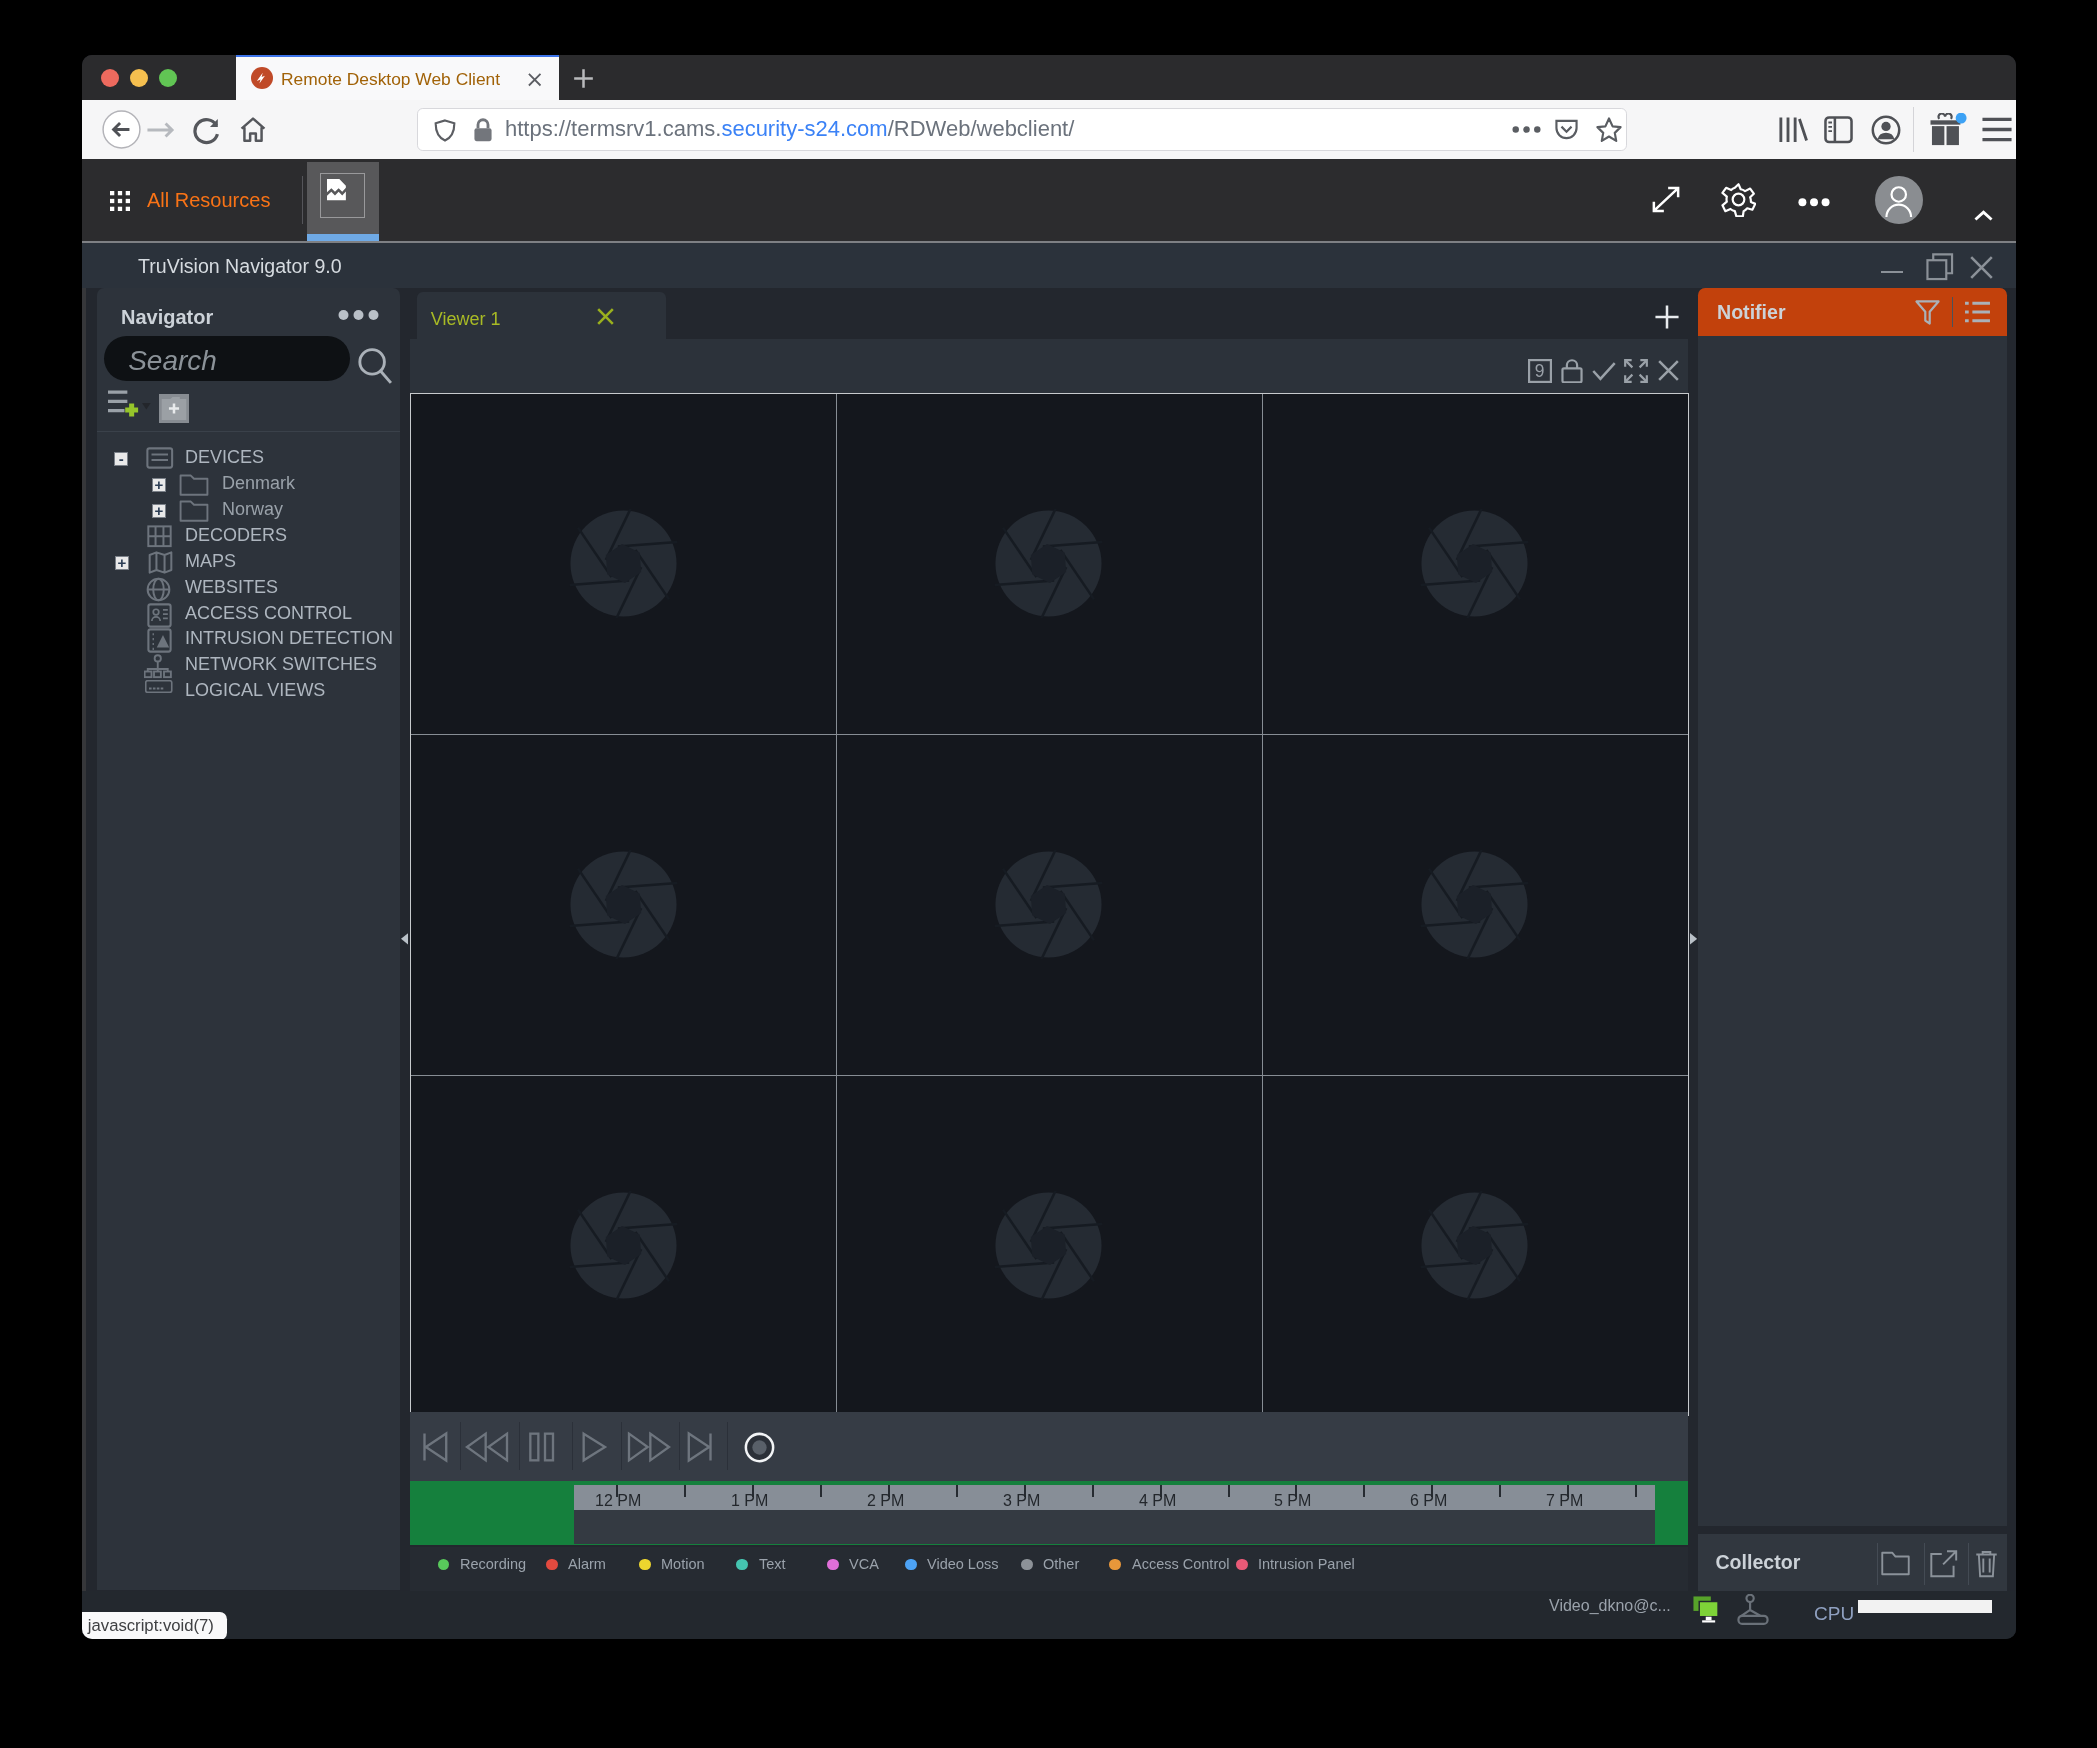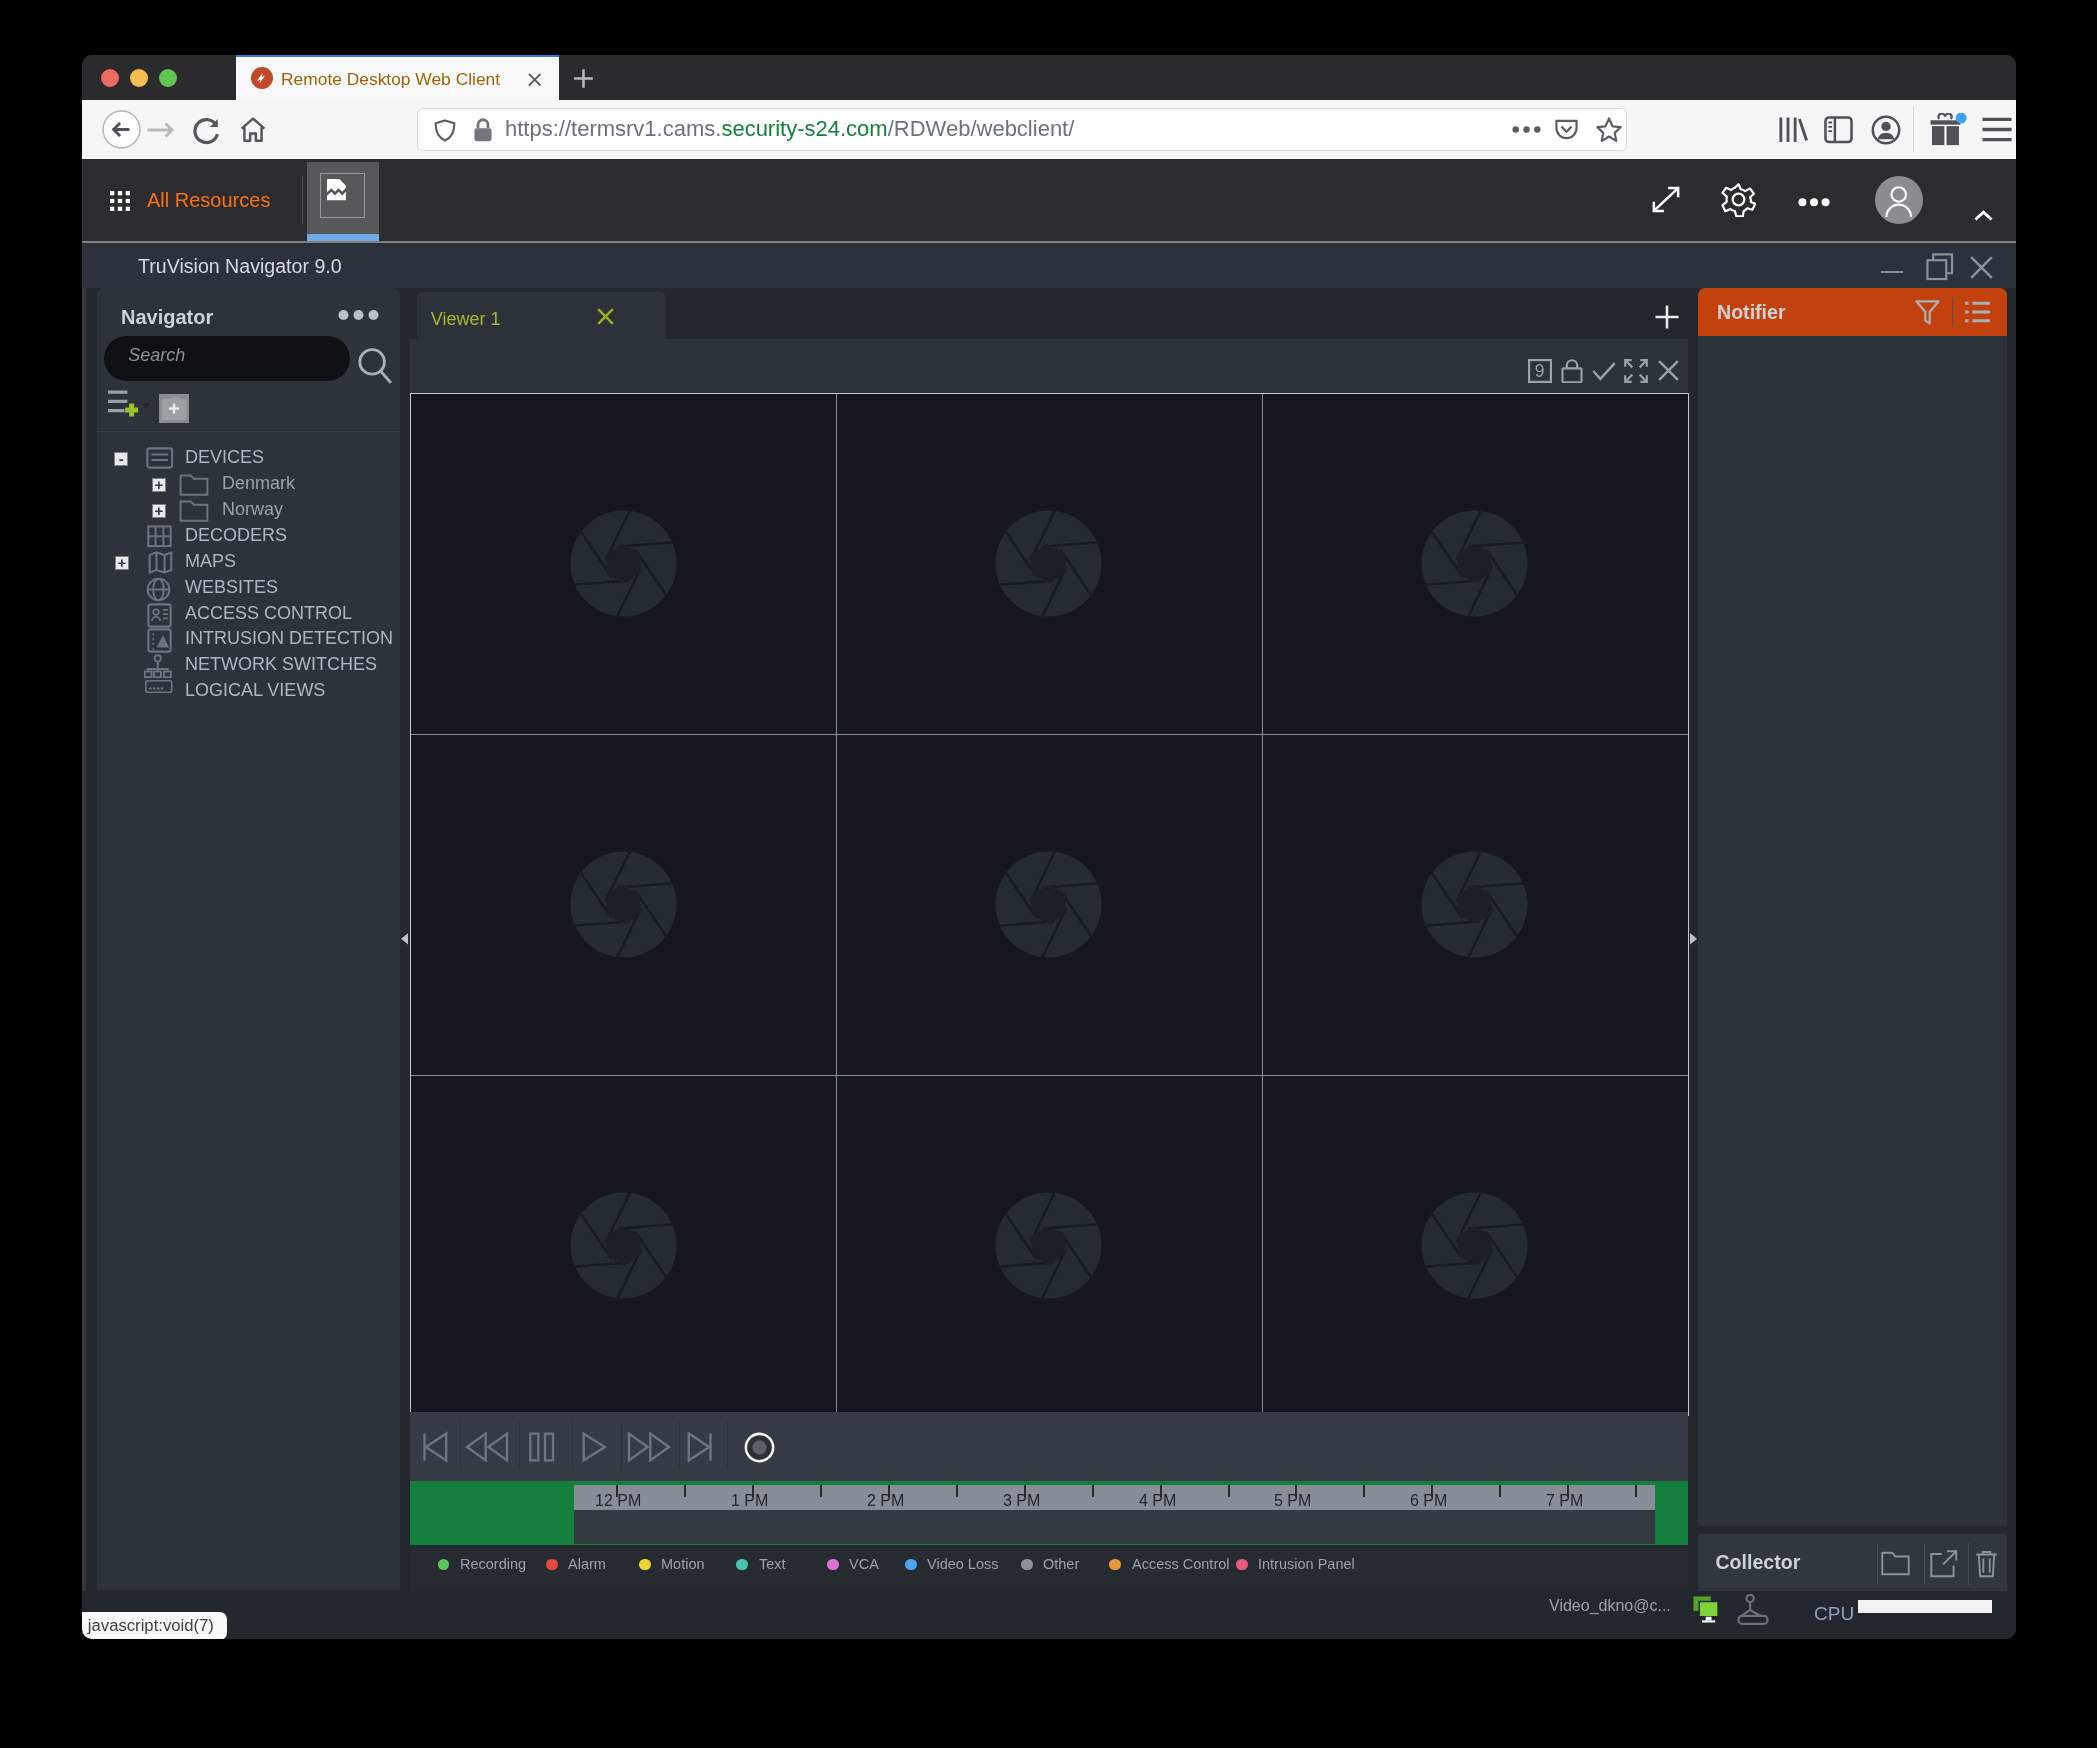--- a/index.html
+++ b/index.html
@@ -25,21 +25,21 @@
   #apptile .ul { position:absolute; left:0; bottom:0; width:100%; height:7.2px; background:#6faae6; }
   
   #tvtitle { position:absolute; left:0; top:186px; width:100%; height:47px; background:#2b323b;
         border-top:2.2px solid #7e8084; }
   #tvtitle span.t { position:absolute; left:36px; top:11.6px; font-size:19.6px; color:#d6dbe0;margin-left:20px; }
   .panel { position:absolute; background:#2d333b; }
   
   #navpanel { left:15px; top:233px; width:303px; height:1302px; border-radius:7.2px 7.2px 0 0; }
   #navhead { position:absolute; left:24px; top:18px; font-size:20px; font-weight:bold; color:#ccd2d8; }
   #search { position:absolute; left:7.2px; top:48px; width:246px; height:45px; background:#0e1114; border-radius:22.5px; }
-  #search span { position:absolute; left:24px; top:9.4px; font-style:italic; font-size:18px; color:#8b9298; }
+  #search span { position:absolute; left:24px; top:9.4px; font-style:italic; font-size:28px; color:#8b9298; }
   .sep { position:absolute; background:#3a414a; }
   .trow { position:absolute; height:26px; color:#aeb6bf; font-size:18px; white-space:nowrap; }
   .trow .lbl { position:absolute; top:1.4px; }
   .trow .sub { color:#99a1a9; }
   .xbox { position:absolute; width:13.8px; height:13.8px; background:#e9e9e9; border:0.7px solid #7a8088;
           color:#2c3e55; font-size:15px; line-height:11.6px; text-align:center; font-weight:bold; }
   
   #vtab { position:absolute; left:335px; top:237px; width:249px; height:48px; background:#2c323a; border-radius:5.8px 5.8px 0 0; }
   #vtab span { position:absolute; left:13.8px; top:17.4px; font-size:18px; color:#a8ba25; }
   #vtoolbar { position:absolute; left:328px; top:284px; width:1278px; height:54px; background:#2c323a; }
@@ -107,21 +107,21 @@
       <path d="M5 19 L21 5 L37 19 M9 17 V36 H17 V26 H25 V36 H33 V17" stroke="#55575c" stroke-width="3.5" fill="none" stroke-linejoin="round"></path>
     </svg>
     <div id="urlbar">
       <svg class="abs" style="left:16px;top:10px;" width="22" height="23" viewBox="0 0 30 32">
         <path d="M15 2 L28 6 C28 18 24 26 15 30 C6 26 2 18 2 6 Z" stroke="#5c5e63" stroke-width="3" fill="none"></path>
       </svg>
       <svg class="abs" style="left:55px;top:9.4px;" width="20" height="25" viewBox="0 0 28 34">
         <rect x="2" y="14" width="24" height="18" rx="3" fill="#73767c"></rect>
         <path d="M7 14 V9 a7 7 0 0 1 14 0 V14" stroke="#73767c" stroke-width="4" fill="none"></path>
       </svg>
-      <span class="urltxt" style="left:87px;">https://termsrv1.cams.<b style="color:#15803d;font-weight:normal;">security-s24.com</b>/RDWeb/webclient/</span>
+      <span class="urltxt" style="left:87px;">https://termsrv1.cams.<b style="color:#3b82f6;font-weight:normal;">security-s24.com</b>/RDWeb/webclient/</span>
       <svg class="abs" style="left:1094px;top:17.4px;" width="29" height="7.2" viewBox="0 0 40 10">
         <circle cx="5" cy="5" r="4.5" fill="#5a5d62"></circle>
           <circle cx="20" cy="5" r="4.5" fill="#5a5d62"></circle>
           <circle cx="35" cy="5" r="4.5" fill="#5a5d62"></circle>
       </svg>
       <svg class="abs" style="left:1136px;top:9.4px;" width="25" height="23" viewBox="0 0 34 32">
         <path d="M3 4 H31 V14 a14 14 0 0 1 -28 0 Z" stroke="#5a5d62" stroke-width="3" fill="none"></path>
         <path d="M10 12 L17 19 L24 12" stroke="#5a5d62" stroke-width="3" fill="none"></path>
       </svg>
       <svg class="abs" style="left:1178px;top:8px;" width="26" height="26" viewBox="0 0 36 36">

